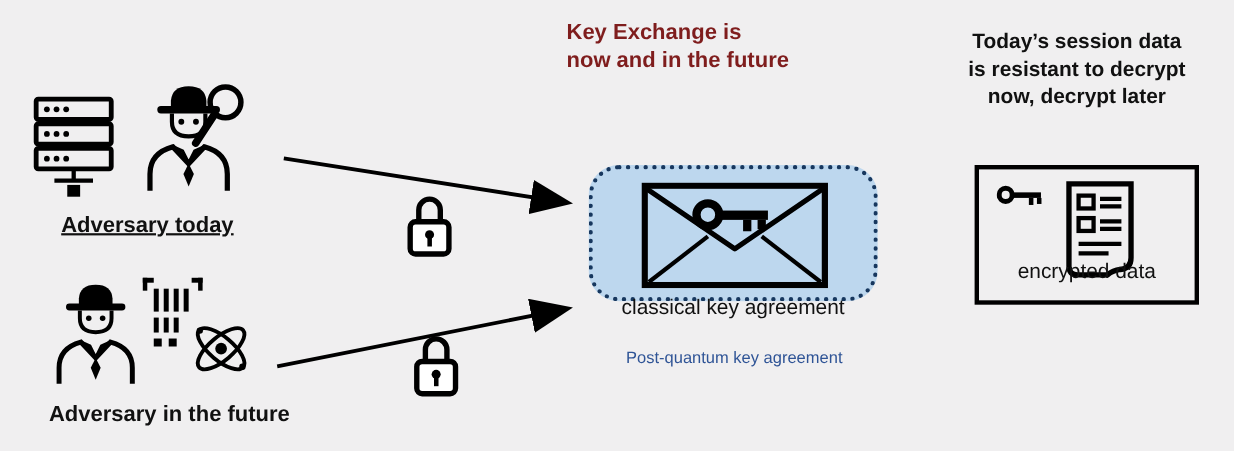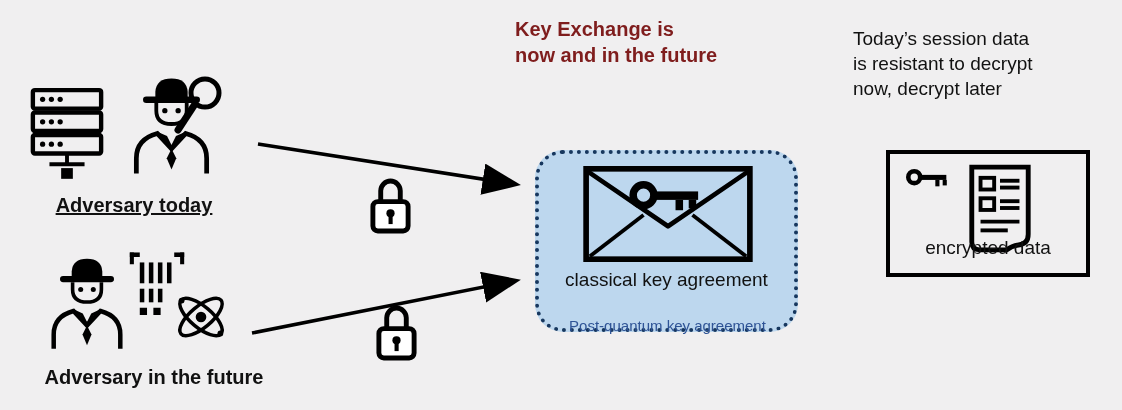--- a/index.html
+++ b/index.html
@@ -4,25 +4,25 @@
 <style>
   html,body{margin:0;padding:0;}
   body{
     width:1122px;height:410px;
     font-family:"Liberation Sans","DejaVu Sans",sans-serif;
     color:#111;
   }
   .canvas{position:relative;width:1122px;height:410px;background:#f0eff0;overflow:hidden;}
   .abs{position:absolute;}
   .caption{font-weight:700;font-size:20px;line-height:1.3;color:#7f1d1d;}
-  .caption-sm{font-weight:400;font-size:19px;line-height:1.32;text-align:left;color:#111;}
+  .caption-sm{font-weight:700;font-size:19px;line-height:1.32;text-align:center;color:#111;}
   .adv-label{font-weight:700;font-size:20px;text-align:center;color:#111;}
   .pq-box{
     box-sizing:border-box;
-    width:263px;height:182px;
+    width:263px;height:124px;
     border:4px dotted #17375e;
     border-radius:28px;
     background:#bdd7ee;
   }
   .pq-inner-label{font-size:19px;text-align:center;color:#111;}
   .pq-caption{font-size:15px;text-align:center;color:#2f5496;}
   .enc-box{
     box-sizing:border-box;
     width:204px;height:127px;
     border:4px solid #000;

